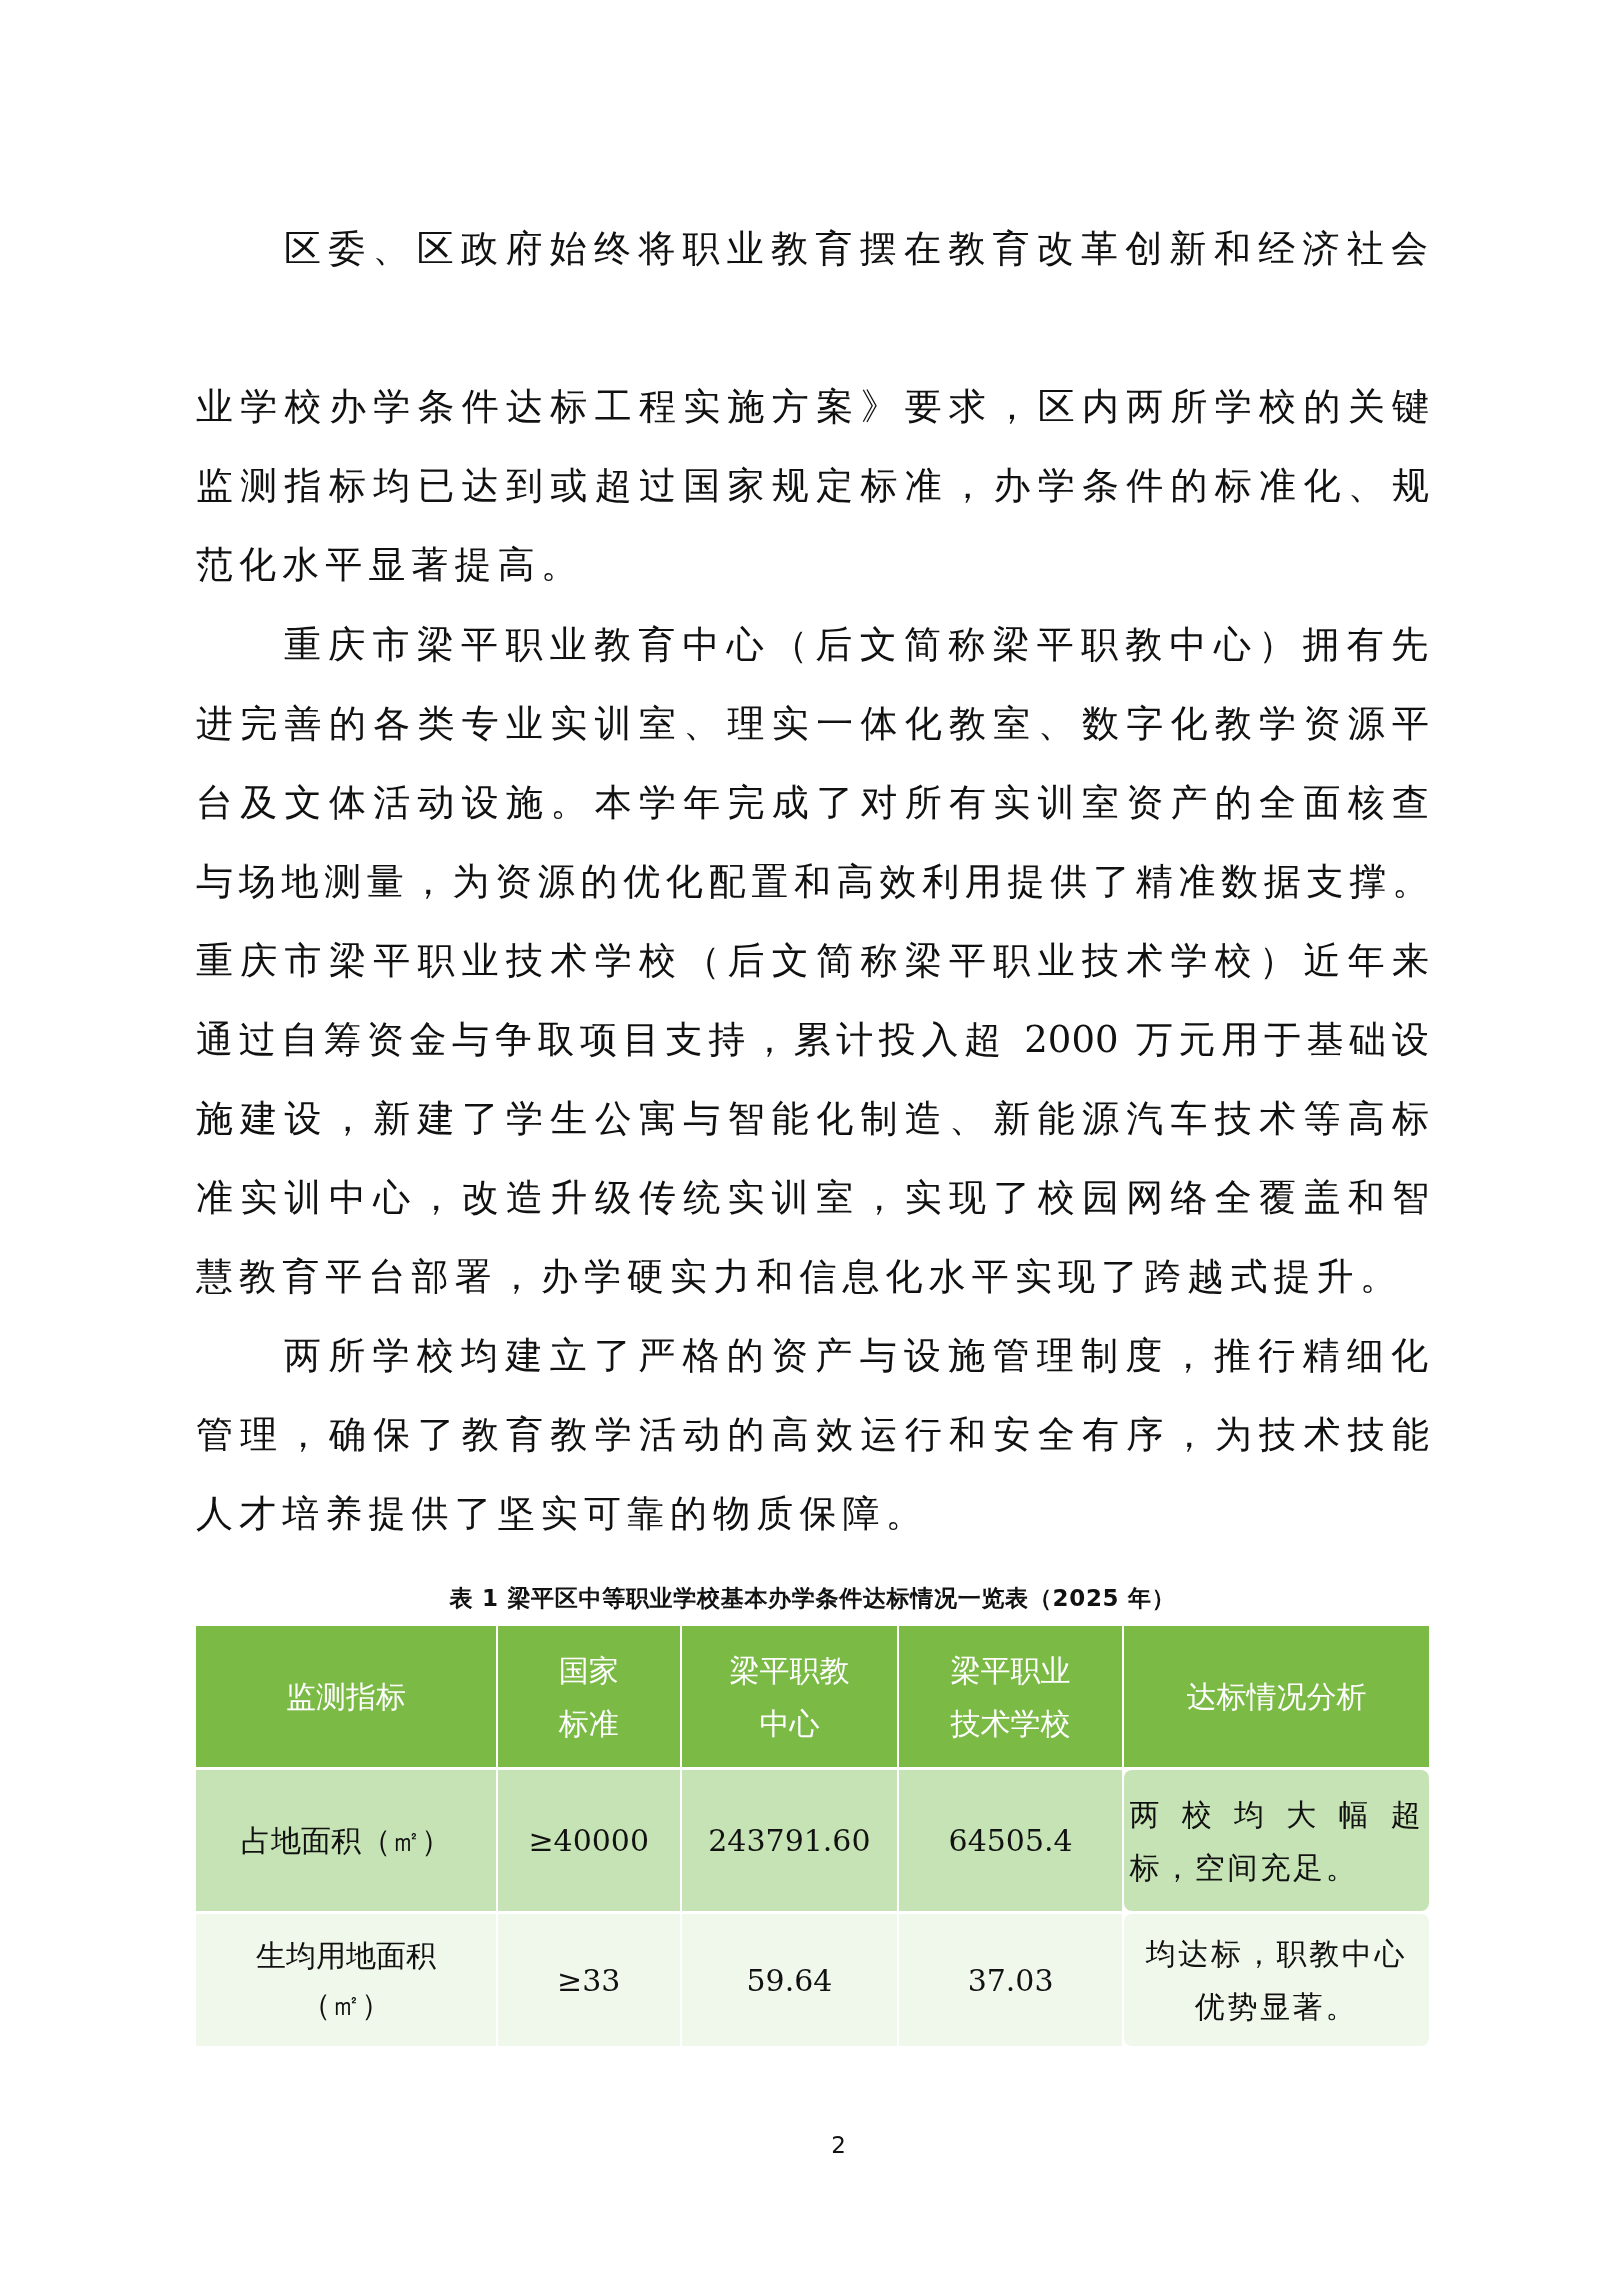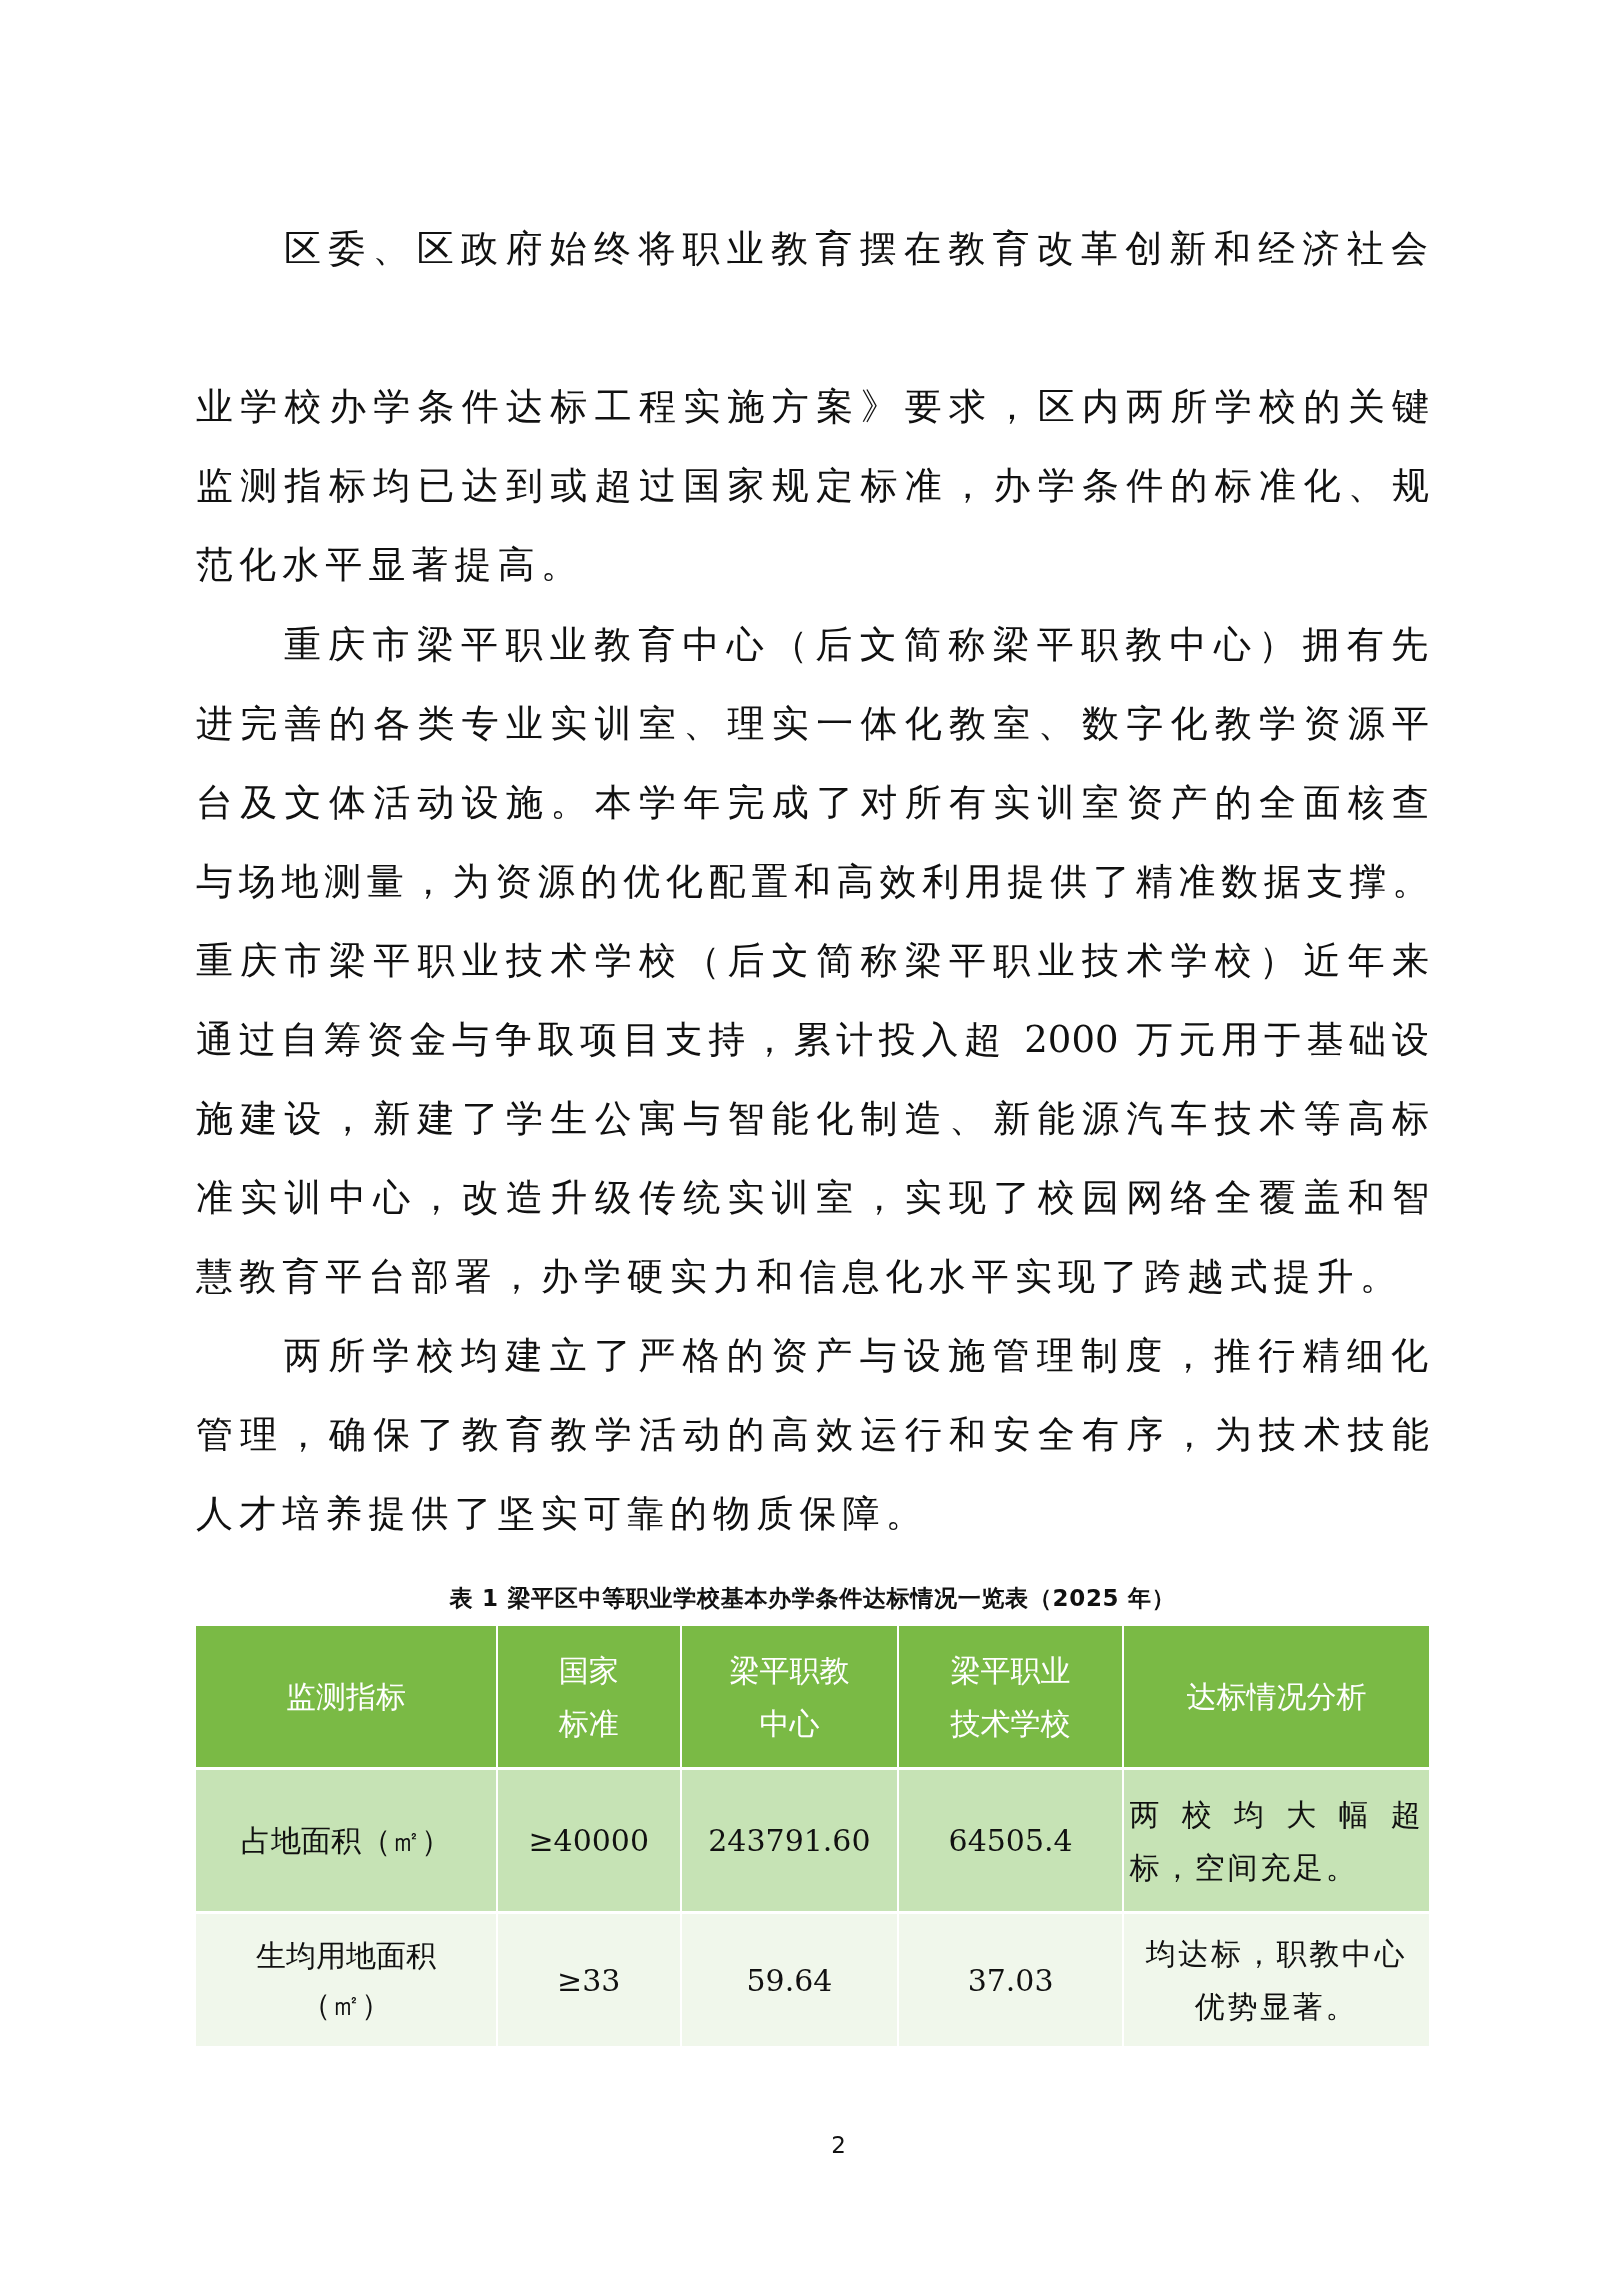--- a/index.html
+++ b/index.html
@@ -24,21 +24,21 @@
     border-collapse: separate; border-spacing: 2.7px 3.4px; table-layout: fixed;
   }
   table.data td, table.data th {
     padding: 0 5.5px; text-align: center; vertical-align: middle;
     font-family: "DejaVu Serif", "Liberation Serif", serif; font-size: 30px; line-height: 53px;
   }
   table.data th { background: #7aba45; color: #ffffff; height: 141px; font-weight: normal; }
   tr.r1 td { background: #c6e3b5; color: #111111; height: 141px; }
   tr.r2 td { background: #f0f7eb; color: #111111; height: 132px; }
   td.num { font-family: "Liberation Serif", "DejaVu Serif", serif; font-size: 34px; }
-  td.analysis { text-align: justify; text-align-last: left; line-height: 49px; letter-spacing: 2.7px; }
+  td.analysis { text-align: justify; text-align-last: left; line-height: 49px; letter-spacing: 2.7px; border-radius: 8px; }
   tr.r2 td.analysis { text-align: left; text-align-last: center; }
   .pagenum {
     position: absolute; left: 811px; width: 55px; top: 2120px; height: 34px;
     text-align: center; font-family: "DejaVu Sans", "Liberation Sans", sans-serif;
     font-size: 23px; line-height: 34px; color: #111111;
   }
 </style>
 </head>
 <body>
 

